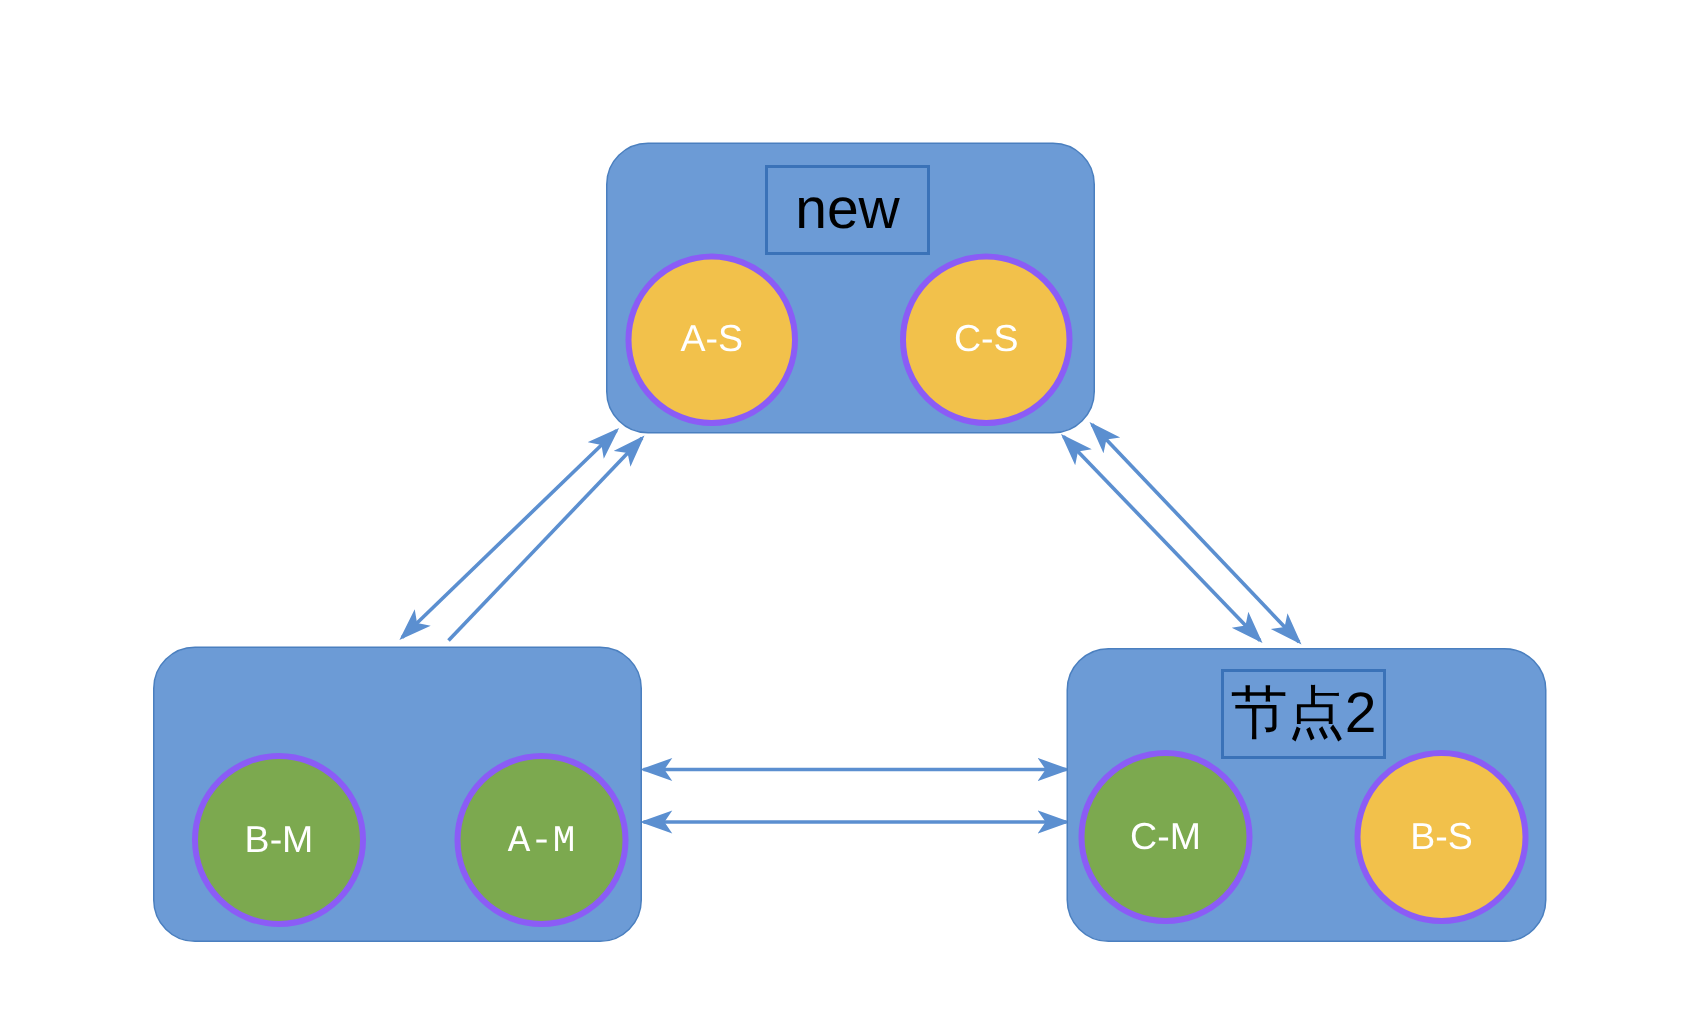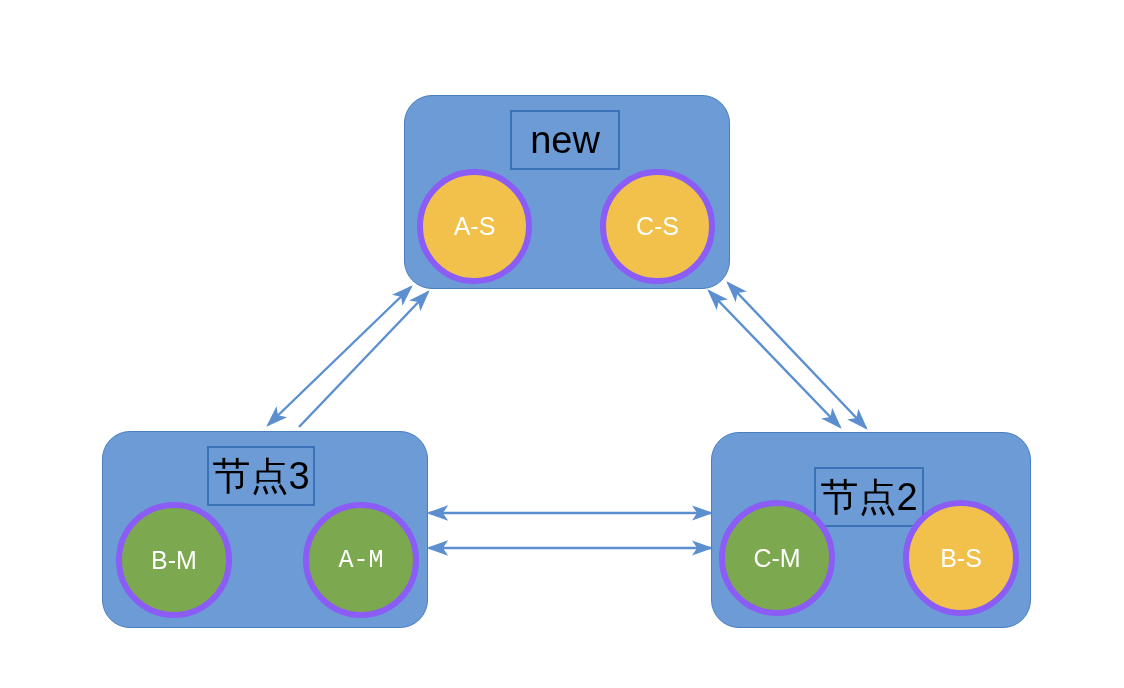--- a/index.html
+++ b/index.html
@@ -41,47 +41,47 @@
     align-items: center;
     justify-content: center;
     color: #000000;
     font-size: 38px;
     line-height: 1;
     font-family: "Liberation Sans", "DejaVu Sans", sans-serif;
   }
   .circle {
     position: absolute;
     border-radius: 50%;
-    border: 6px solid #8b5cf6;
+    border: 4px solid #8b5cf6;
     box-sizing: border-box;
     display: flex;
     align-items: center;
     justify-content: center;
     color: #ffffff;
     font-size: 25px;
     line-height: 1;
   }
   .circle.yellow { background: #F2C14B; }
   .circle.green  { background: #7CA94F; }
 
   
   #box-new { left: 404px; top: 95px; width: 326px; height: 194px; }
   #label-new { left: 510px; top: 110px; width: 110px; height: 60px; }
   #circle-as { left: 417px; top: 169px; width: 115px; height: 115px; }
   #circle-cs { left: 600px; top: 169px; width: 115px; height: 115px; }
 
   
   #box-node3 { left: 102px; top: 431px; width: 326px; height: 197px; }
   #label-node3 { left: 207px; top: 446px; width: 108px; height: 60px; }
-  #circle-bm { left: 116px; top: 502px; width: 116px; height: 116px; }
+  #circle-bm { left: 128px; top: 502px; width: 116px; height: 116px; }
   #circle-am { left: 303px; top: 502px; width: 116px; height: 116px; font-family: Liberation Mono, monospace; }
 
   
   #box-node2 { left: 711px; top: 432px; width: 320px; height: 196px; }
-  #label-node2 { left: 814px; top: 446px; width: 110px; height: 60px; margin-top: 21px; }
+  #label-node2 { left: 814px; top: 446px; width: 110px; height: 60px; }
   #circle-cm { left: 719px; top: 500px; width: 116px; height: 116px; }
   #circle-bs { left: 903px; top: 500px; width: 116px; height: 116px; }
 </style>
 </head>
 <body>
 
 <div id="canvas">
 
   <svg class="arrow-layer" viewBox="0 0 1124 688" width="1124" height="688" xmlns="http://www.w3.org/2000/svg">
     <defs>
@@ -102,21 +102,20 @@
     <line x1="429" y1="513" x2="711" y2="513" stroke="#5B8FD0" stroke-width="2.4" marker-start="url(#ah-start)" marker-end="url(#ah-end)"></line>
     <line x1="429" y1="548" x2="711" y2="548" stroke="#5B8FD0" stroke-width="2.4" marker-start="url(#ah-start)" marker-end="url(#ah-end)"></line>
   </svg>
 
   <div class="node-box" id="box-new"></div>
   <div class="node-label" id="label-new">new</div>
   <div class="circle yellow" id="circle-as">A-S</div>
   <div class="circle yellow" id="circle-cs">C-S</div>
 
   <div class="node-box" id="box-node3"></div>
-  <div class="node-label" id="label-node3">节点3</div>
   <div class="circle green" id="circle-bm">B-M</div>
   <div class="circle green" id="circle-am">A-M</div>
 
   <div class="node-box" id="box-node2"></div>
   <div class="node-label" id="label-node2">节点2</div>
   <div class="circle yellow" id="circle-bs">B-S</div>
   <div class="circle green" id="circle-cm">C-M</div>
 
 </div>
 

